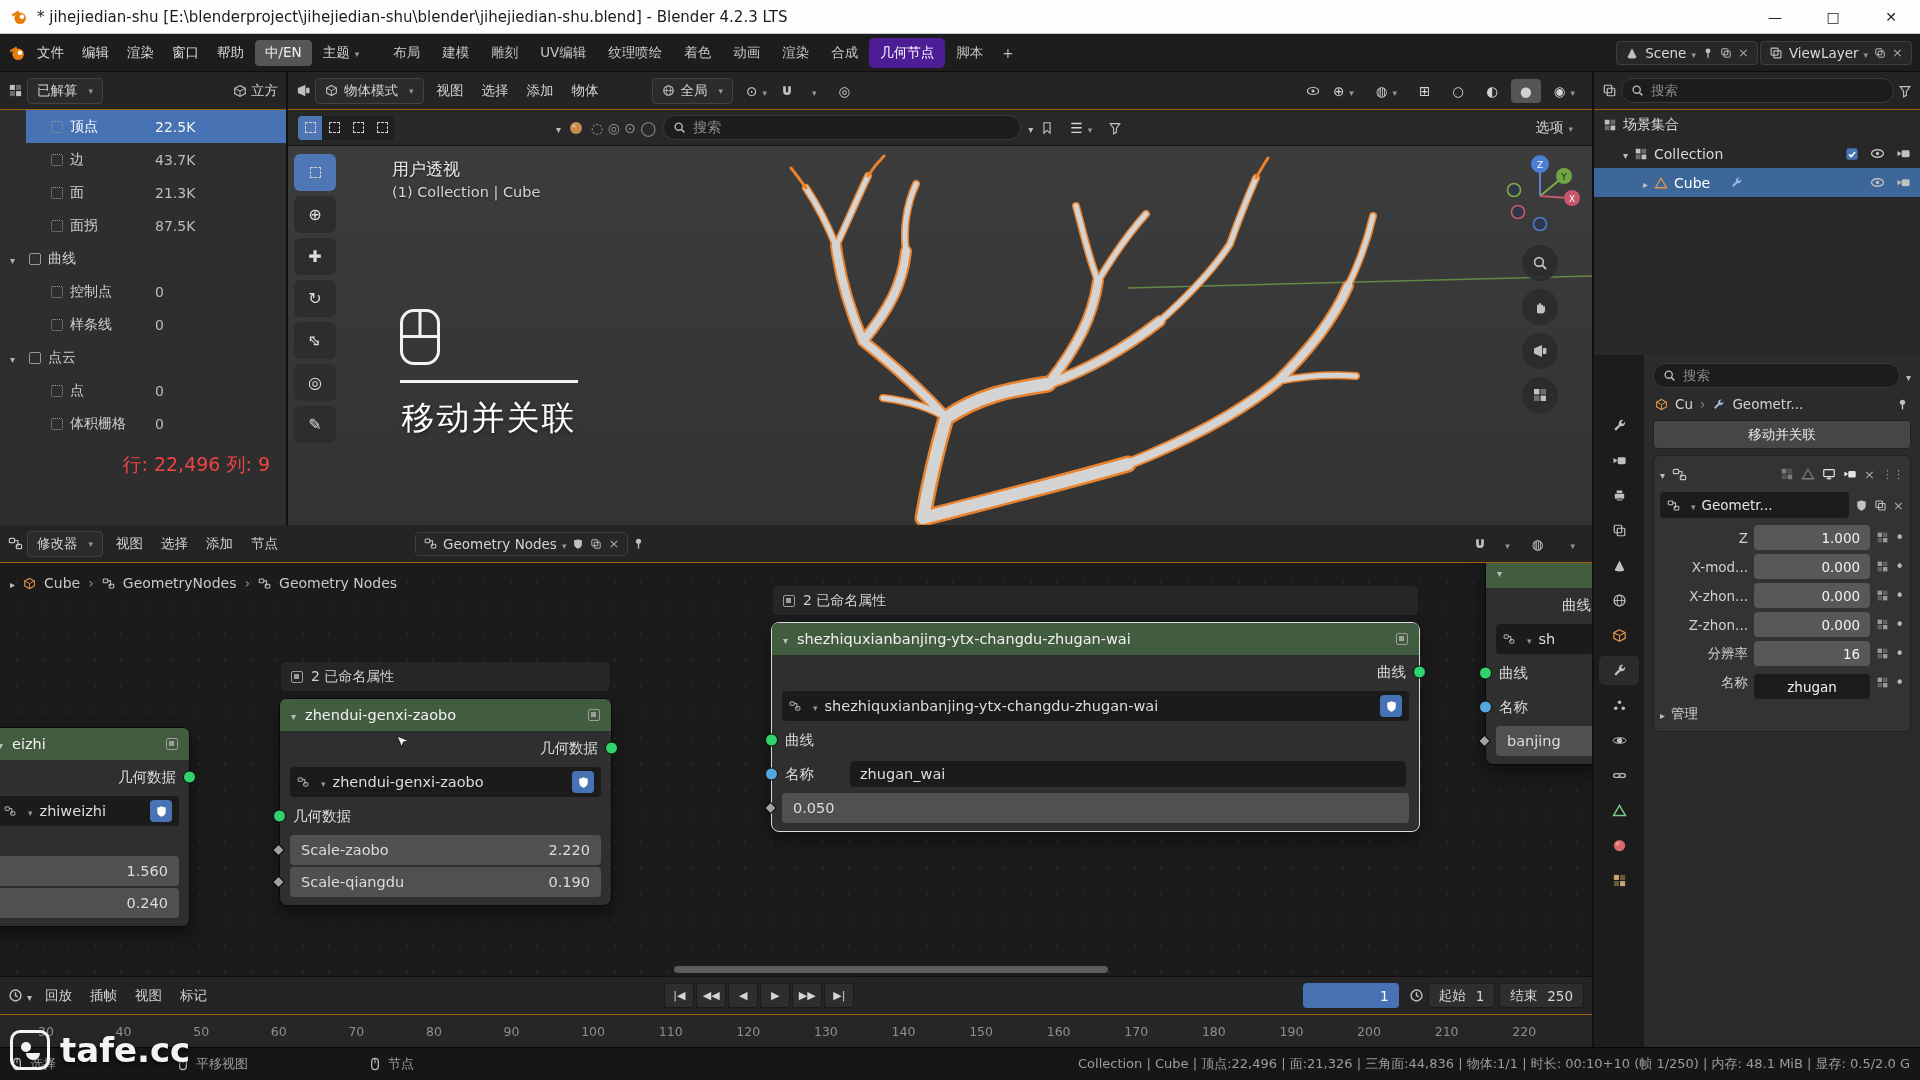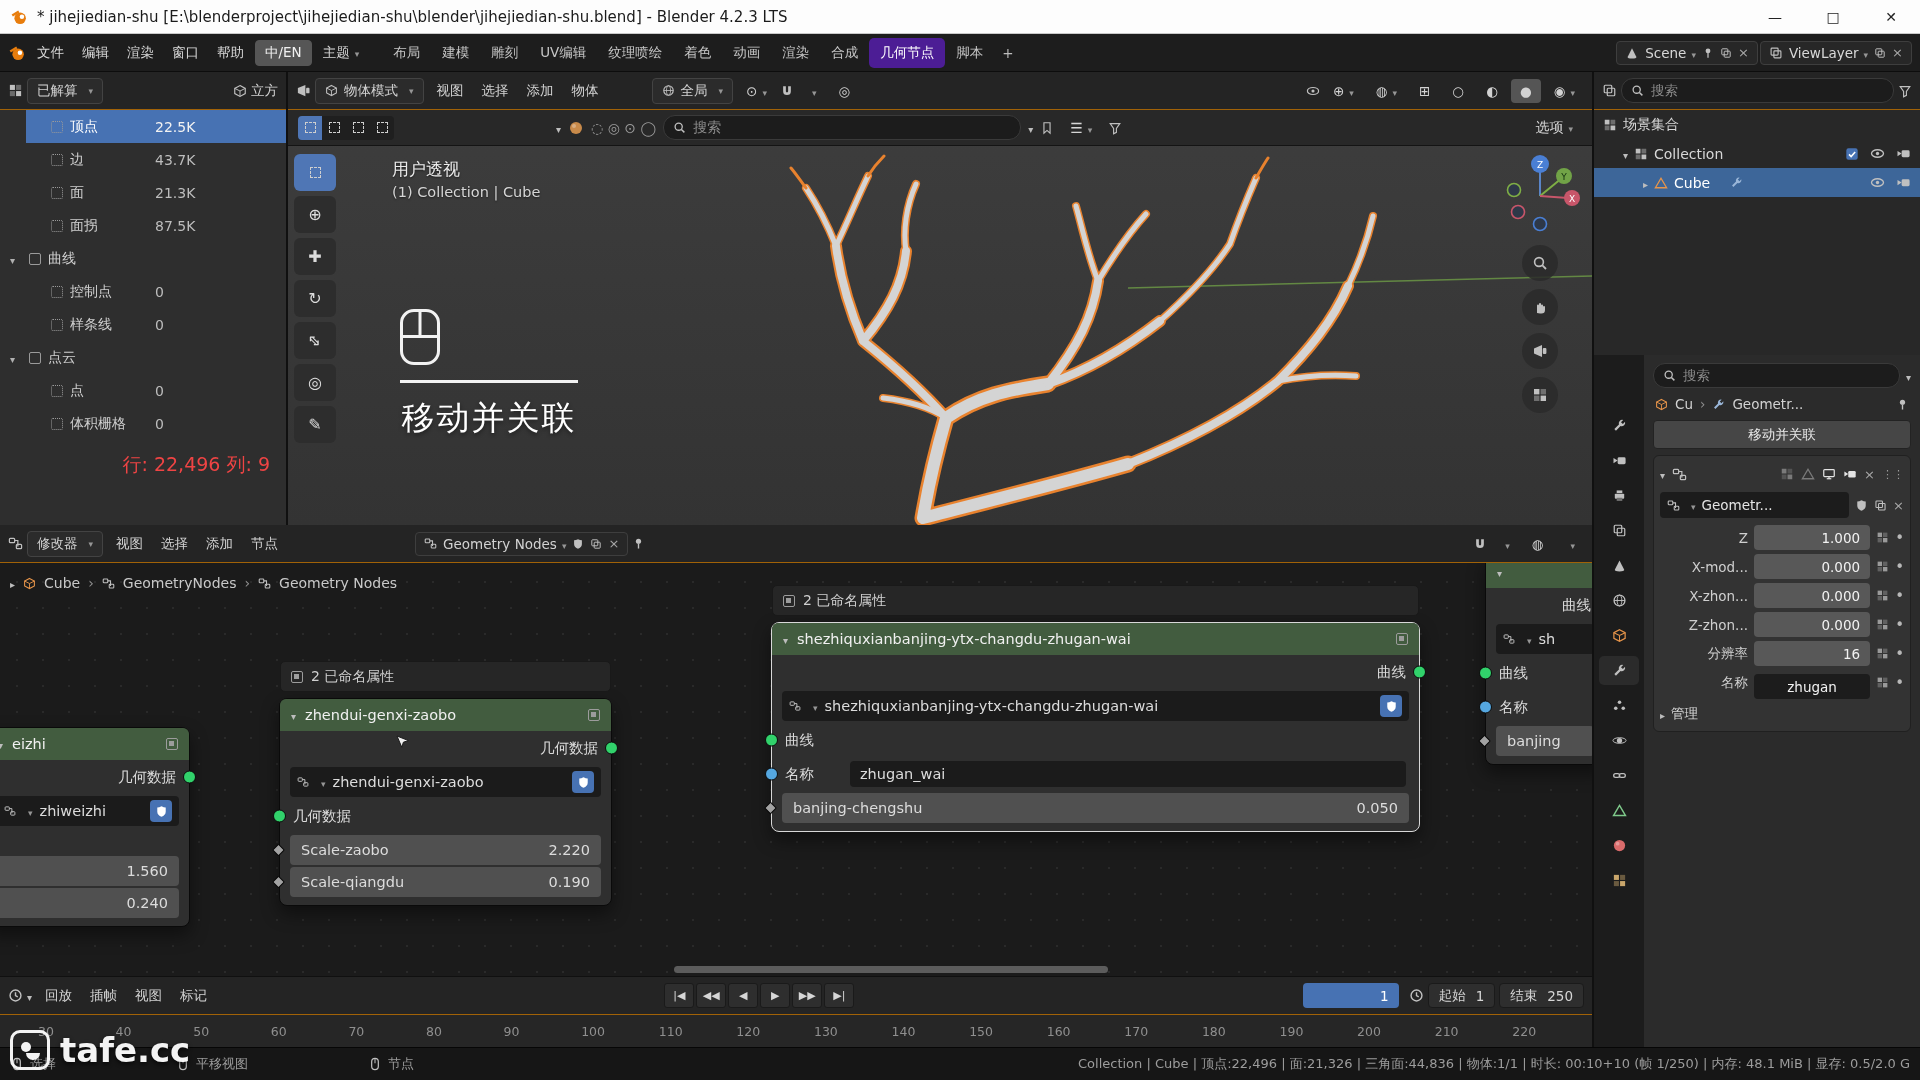--- a/index.html
+++ b/index.html
@@ -1010,21 +1010,20 @@
           <span class="socket geo left"></span>
           <span>曲线</span>
         </div>
         <div class="node-row">
           <span class="socket str left"></span>
           <span style="width:56px">名称</span>
           <span class="namefield">zhugan_wai</span>
         </div>
         <div class="nslider">
           <span class="socket dia" style="left:-16px"></span>
-          <span class="sl">banjing-chengshu</span>
           <span class="sv">0.050</span>
         </div>
       </div>
 
       <div class="node" style="left:1485px;top:-8px;width:120px;">
         <div class="node-h">
           <span class="car-d"></span>
           <span></span>
         </div>
         <div class="node-row out">

